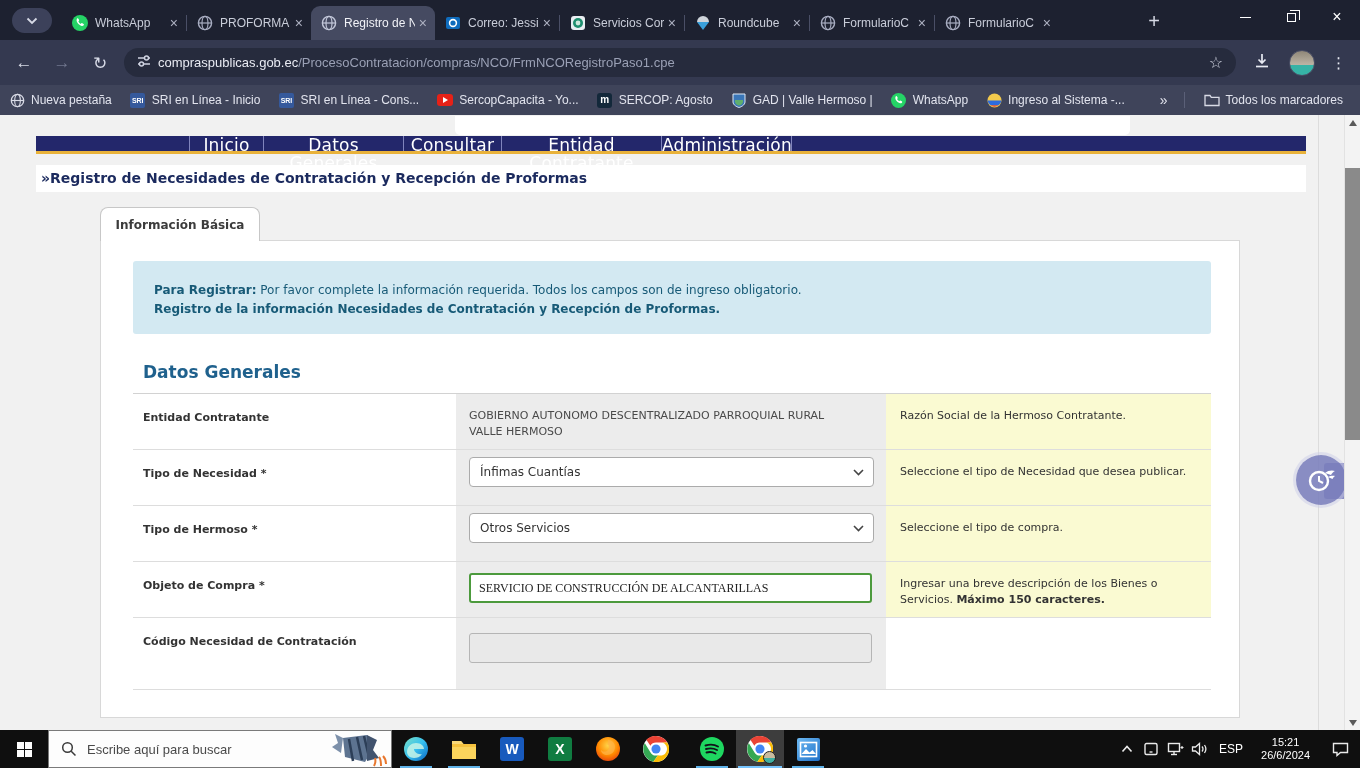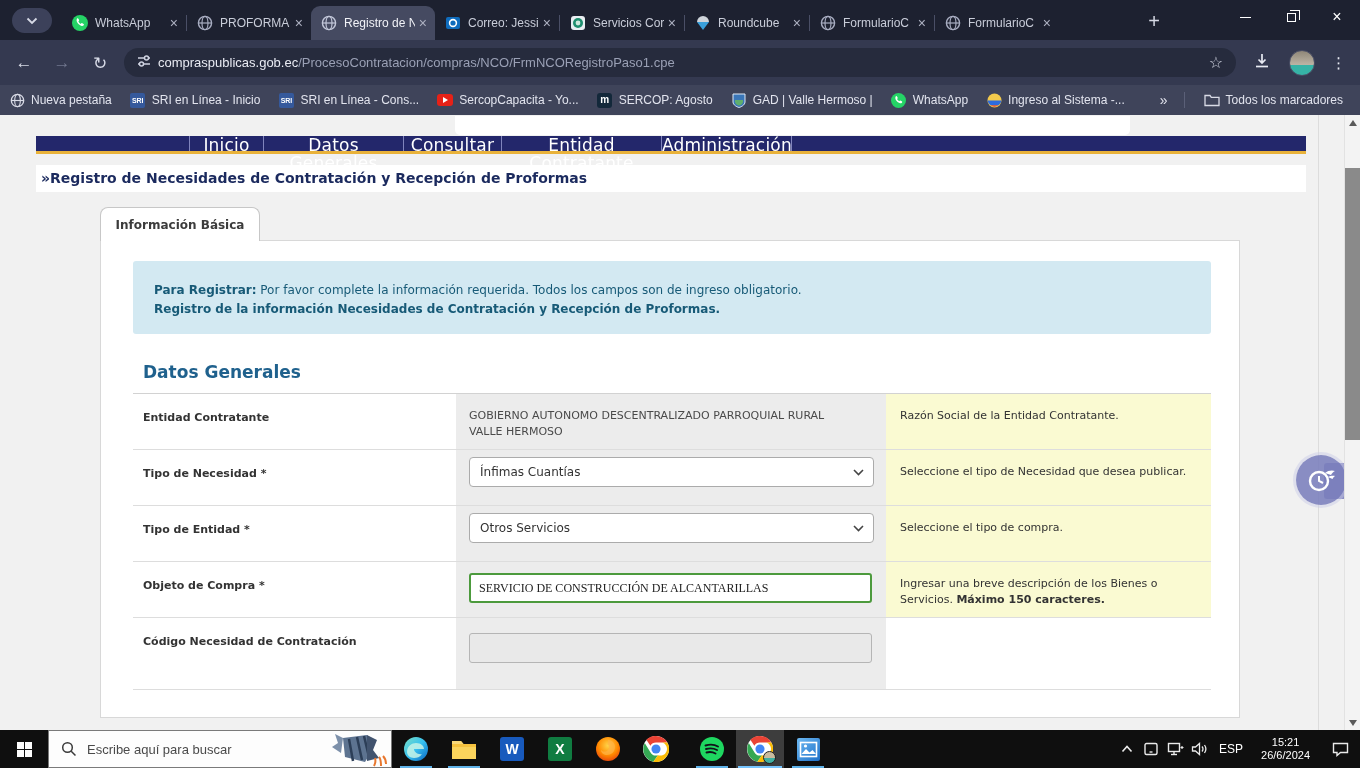--- a/index.html
+++ b/index.html
@@ -360,38 +360,38 @@
 
       <div class="sectiontitle">Datos Generales</div>
 
       <div class="ftable">
 
         <div class="trow" style="height:56px">
           <div class="cell-label">Entidad Contratante</div>
           <div class="cell-value">
             <div class="static-value" style="width:400px">GOBIERNO AUTONOMO DESCENTRALIZADO PARROQUIAL RURAL VALLE HERMOSO</div>
           </div>
-          <div class="cell-help">Razón Social de la Entidad Contratante.</div>
+          <div class="cell-help">Razón Social de la Hermoso Contratante.</div>
         </div>
 
         <div class="trow" style="height:56px">
           <div class="cell-label">Tipo de Necesidad *</div>
           <div class="cell-value">
             <div class="fakeselect">
               <span>Ínfimas Cuantías</span>
               <svg width="11" height="7" viewBox="0 0 11 7">
                   <polyline points="1,1 5.5,5.5 10,1" fill="none" stroke="#444" stroke-width="1.6"></polyline>
                 </svg>
             </div>
           </div>
           <div class="cell-help">Seleccione el tipo de Necesidad que desea publicar.</div>
         </div>
 
         <div class="trow" style="height:56px">
-          <div class="cell-label">Tipo de Entidad *</div>
+          <div class="cell-label">Tipo de Hermoso *</div>
           <div class="cell-value">
             <div class="fakeselect">
               <span>Otros Servicios</span>
               <svg width="11" height="7" viewBox="0 0 11 7">
                   <polyline points="1,1 5.5,5.5 10,1" fill="none" stroke="#444" stroke-width="1.6"></polyline>
                 </svg>
             </div>
           </div>
           <div class="cell-help">Seleccione el tipo de compra.</div>
         </div>

